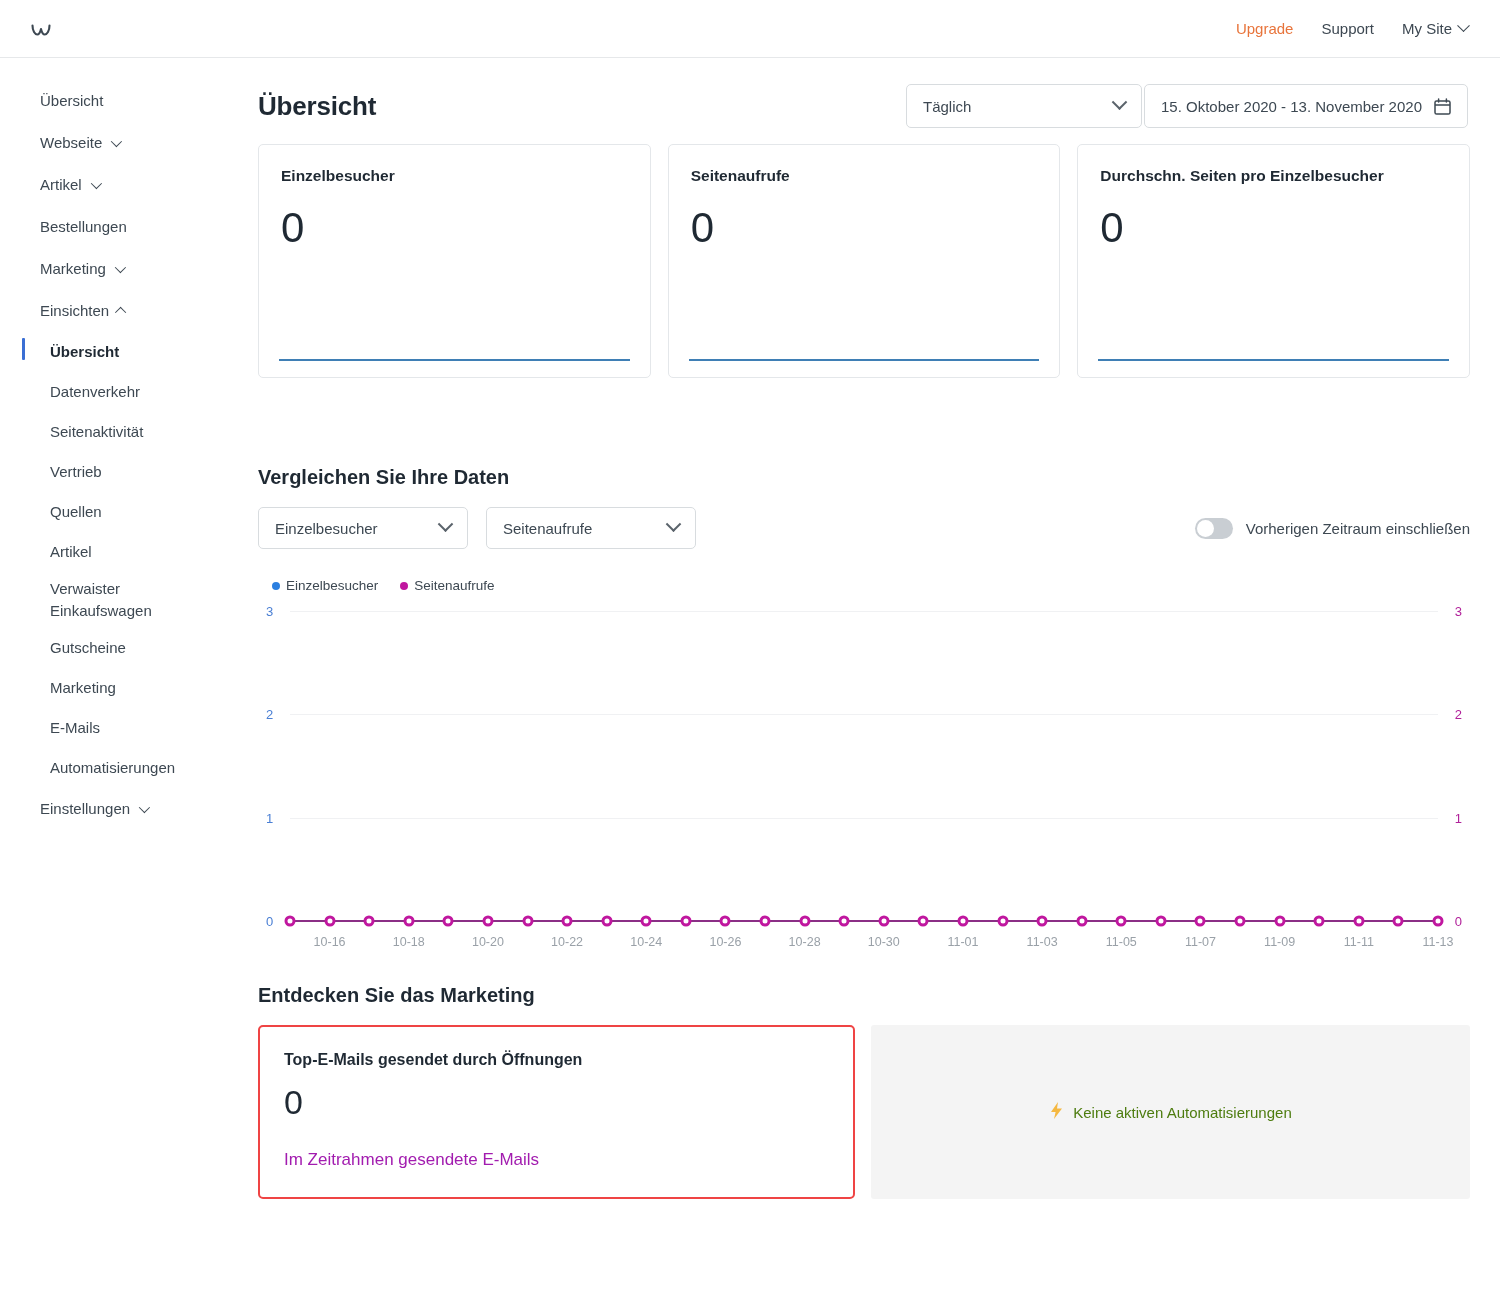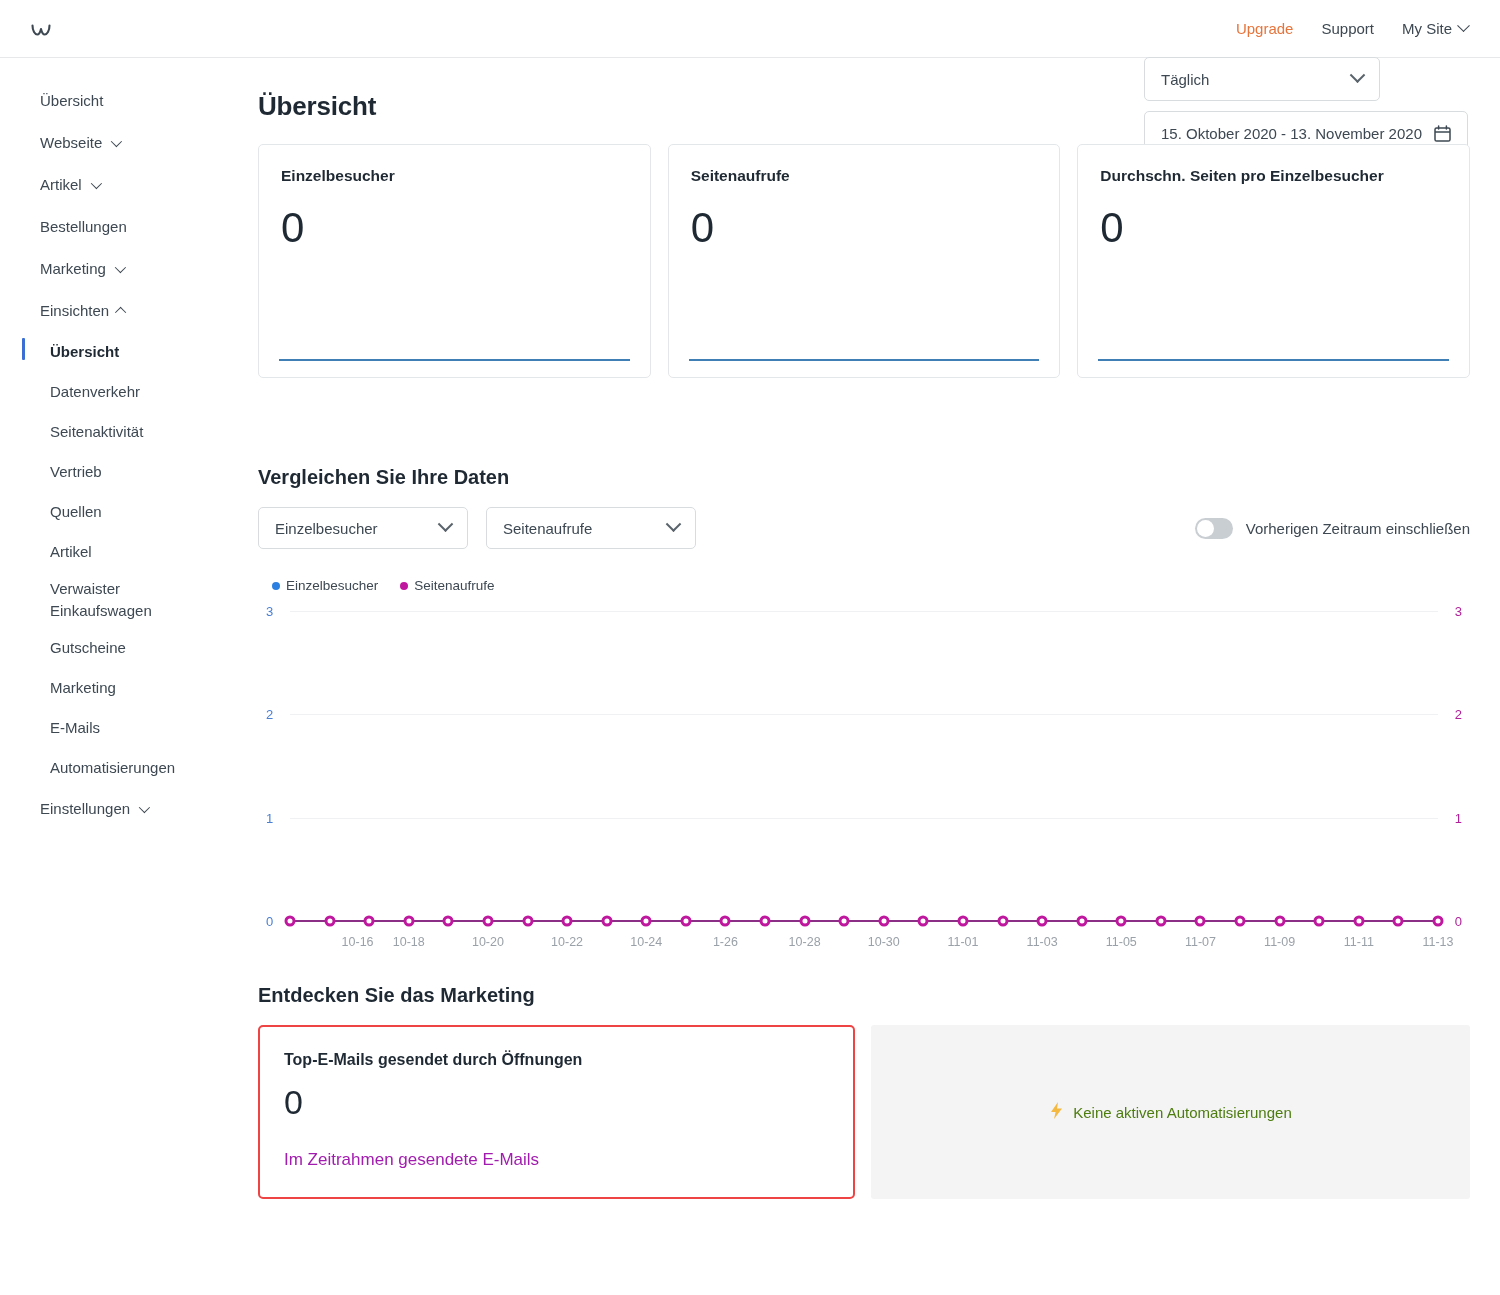--- a/index.html
+++ b/index.html
@@ -89,21 +89,21 @@
     width: 1272px; height: 1237px;
     background: #ffffff;
     padding: 0;
   }
   .page-head {
     display: flex; align-items: center;
     padding: 20px 32px 0 30px;
     height: 76px;
   }
   .page-title { font-size: 26px; font-weight: bold; color: #1f2933; letter-spacing: -0.2px;}
-  .head-controls { margin-left: auto; display: flex; align-items: flex-start; gap: 10px; flex-direction: column; }
+  .head-controls { margin-left: auto; display: flex; align-items: flex-start; gap: 2px; }
 
   .select-box {
     border: 1px solid #d8dcdf; border-radius: 5px;
     background: #fff; height: 44px;
     display: flex; align-items: center;
     padding: 0 16px; font-size: 15px; color: #3d4852;
     cursor: pointer;
   }
   .select-box .sel-label { margin-right: 14px; }
   .select-box .arrow {
@@ -413,26 +413,26 @@
           <div class="pt" title="11-04" style="left: 68.9655%; top: 100%;"></div>
           <div class="pt" title="11-05" style="left: 72.4138%; top: 100%;"></div>
           <div class="pt" title="11-06" style="left: 75.8621%; top: 100%;"></div>
           <div class="pt" title="11-07" style="left: 79.3103%; top: 100%;"></div>
           <div class="pt" title="11-08" style="left: 82.7586%; top: 100%;"></div>
           <div class="pt" title="11-09" style="left: 86.2069%; top: 100%;"></div>
           <div class="pt" title="11-10" style="left: 89.6552%; top: 100%;"></div>
           <div class="pt" title="11-11" style="left: 93.1034%; top: 100%;"></div>
           <div class="pt" title="11-12" style="left: 96.5517%; top: 100%;"></div>
           <div class="pt" title="11-13" style="left: 100%; top: 100%;"></div>
-          <div class="xtick" style="left: 3.44828%; top: calc(100% + 14px); margin-left: 28px;">10-16</div>
+          <div class="xtick" style="left: 3.44828%; top: calc(100% + 14px);">10-16</div>
           <div class="xtick" style="left: 10.3448%; top: calc(100% + 14px);">10-18</div>
           <div class="xtick" style="left: 17.2414%; top: calc(100% + 14px);">10-20</div>
           <div class="xtick" style="left: 24.1379%; top: calc(100% + 14px);">10-22</div>
           <div class="xtick" style="left: 31.0345%; top: calc(100% + 14px);">10-24</div>
-          <div class="xtick" style="left: 37.931%; top: calc(100% + 14px);">1-26</div>
+          <div class="xtick" style="left: 37.931%; top: calc(100% + 14px);">10-26</div>
           <div class="xtick" style="left: 44.8276%; top: calc(100% + 14px);">10-28</div>
           <div class="xtick" style="left: 51.7241%; top: calc(100% + 14px);">10-30</div>
           <div class="xtick" style="left: 58.6207%; top: calc(100% + 14px);">11-01</div>
           <div class="xtick" style="left: 65.5172%; top: calc(100% + 14px);">11-03</div>
           <div class="xtick" style="left: 72.4138%; top: calc(100% + 14px);">11-05</div>
           <div class="xtick" style="left: 79.3103%; top: calc(100% + 14px);">11-07</div>
           <div class="xtick" style="left: 86.2069%; top: calc(100% + 14px);">11-09</div>
           <div class="xtick" style="left: 93.1034%; top: calc(100% + 14px);">11-11</div>
           <div class="xtick" style="left: 100%; top: calc(100% + 14px);">11-13</div>
         </div>

